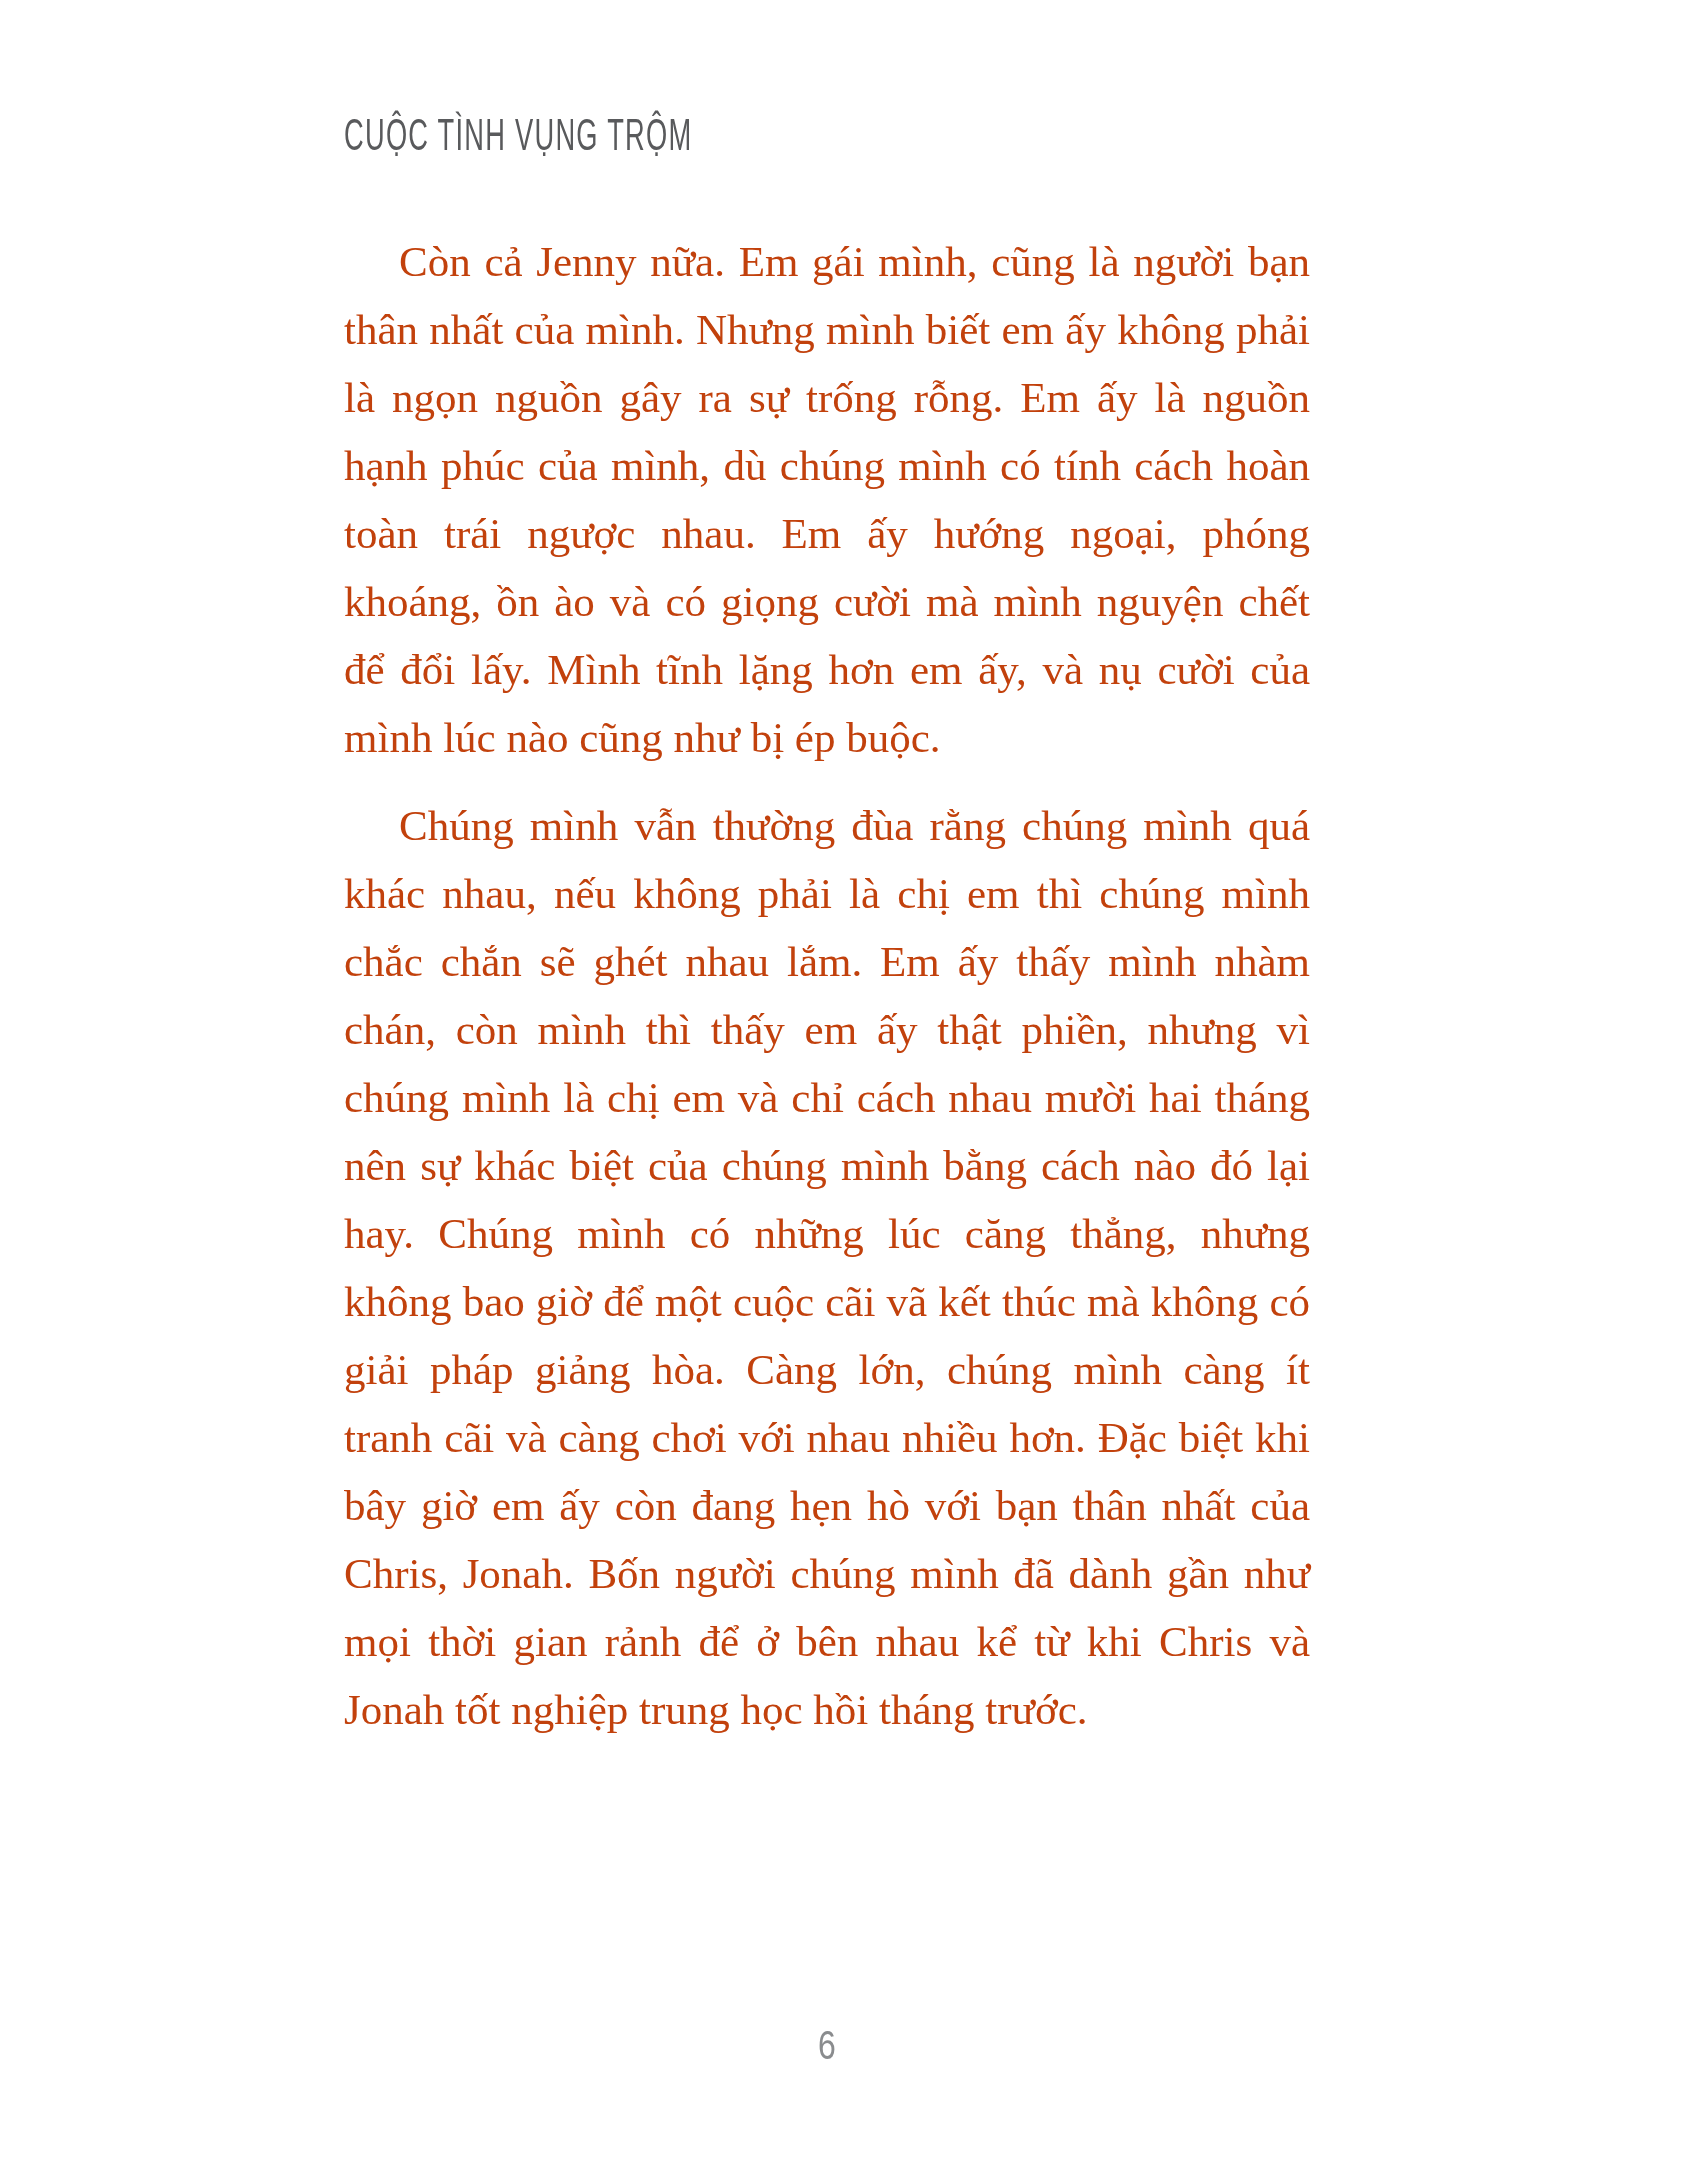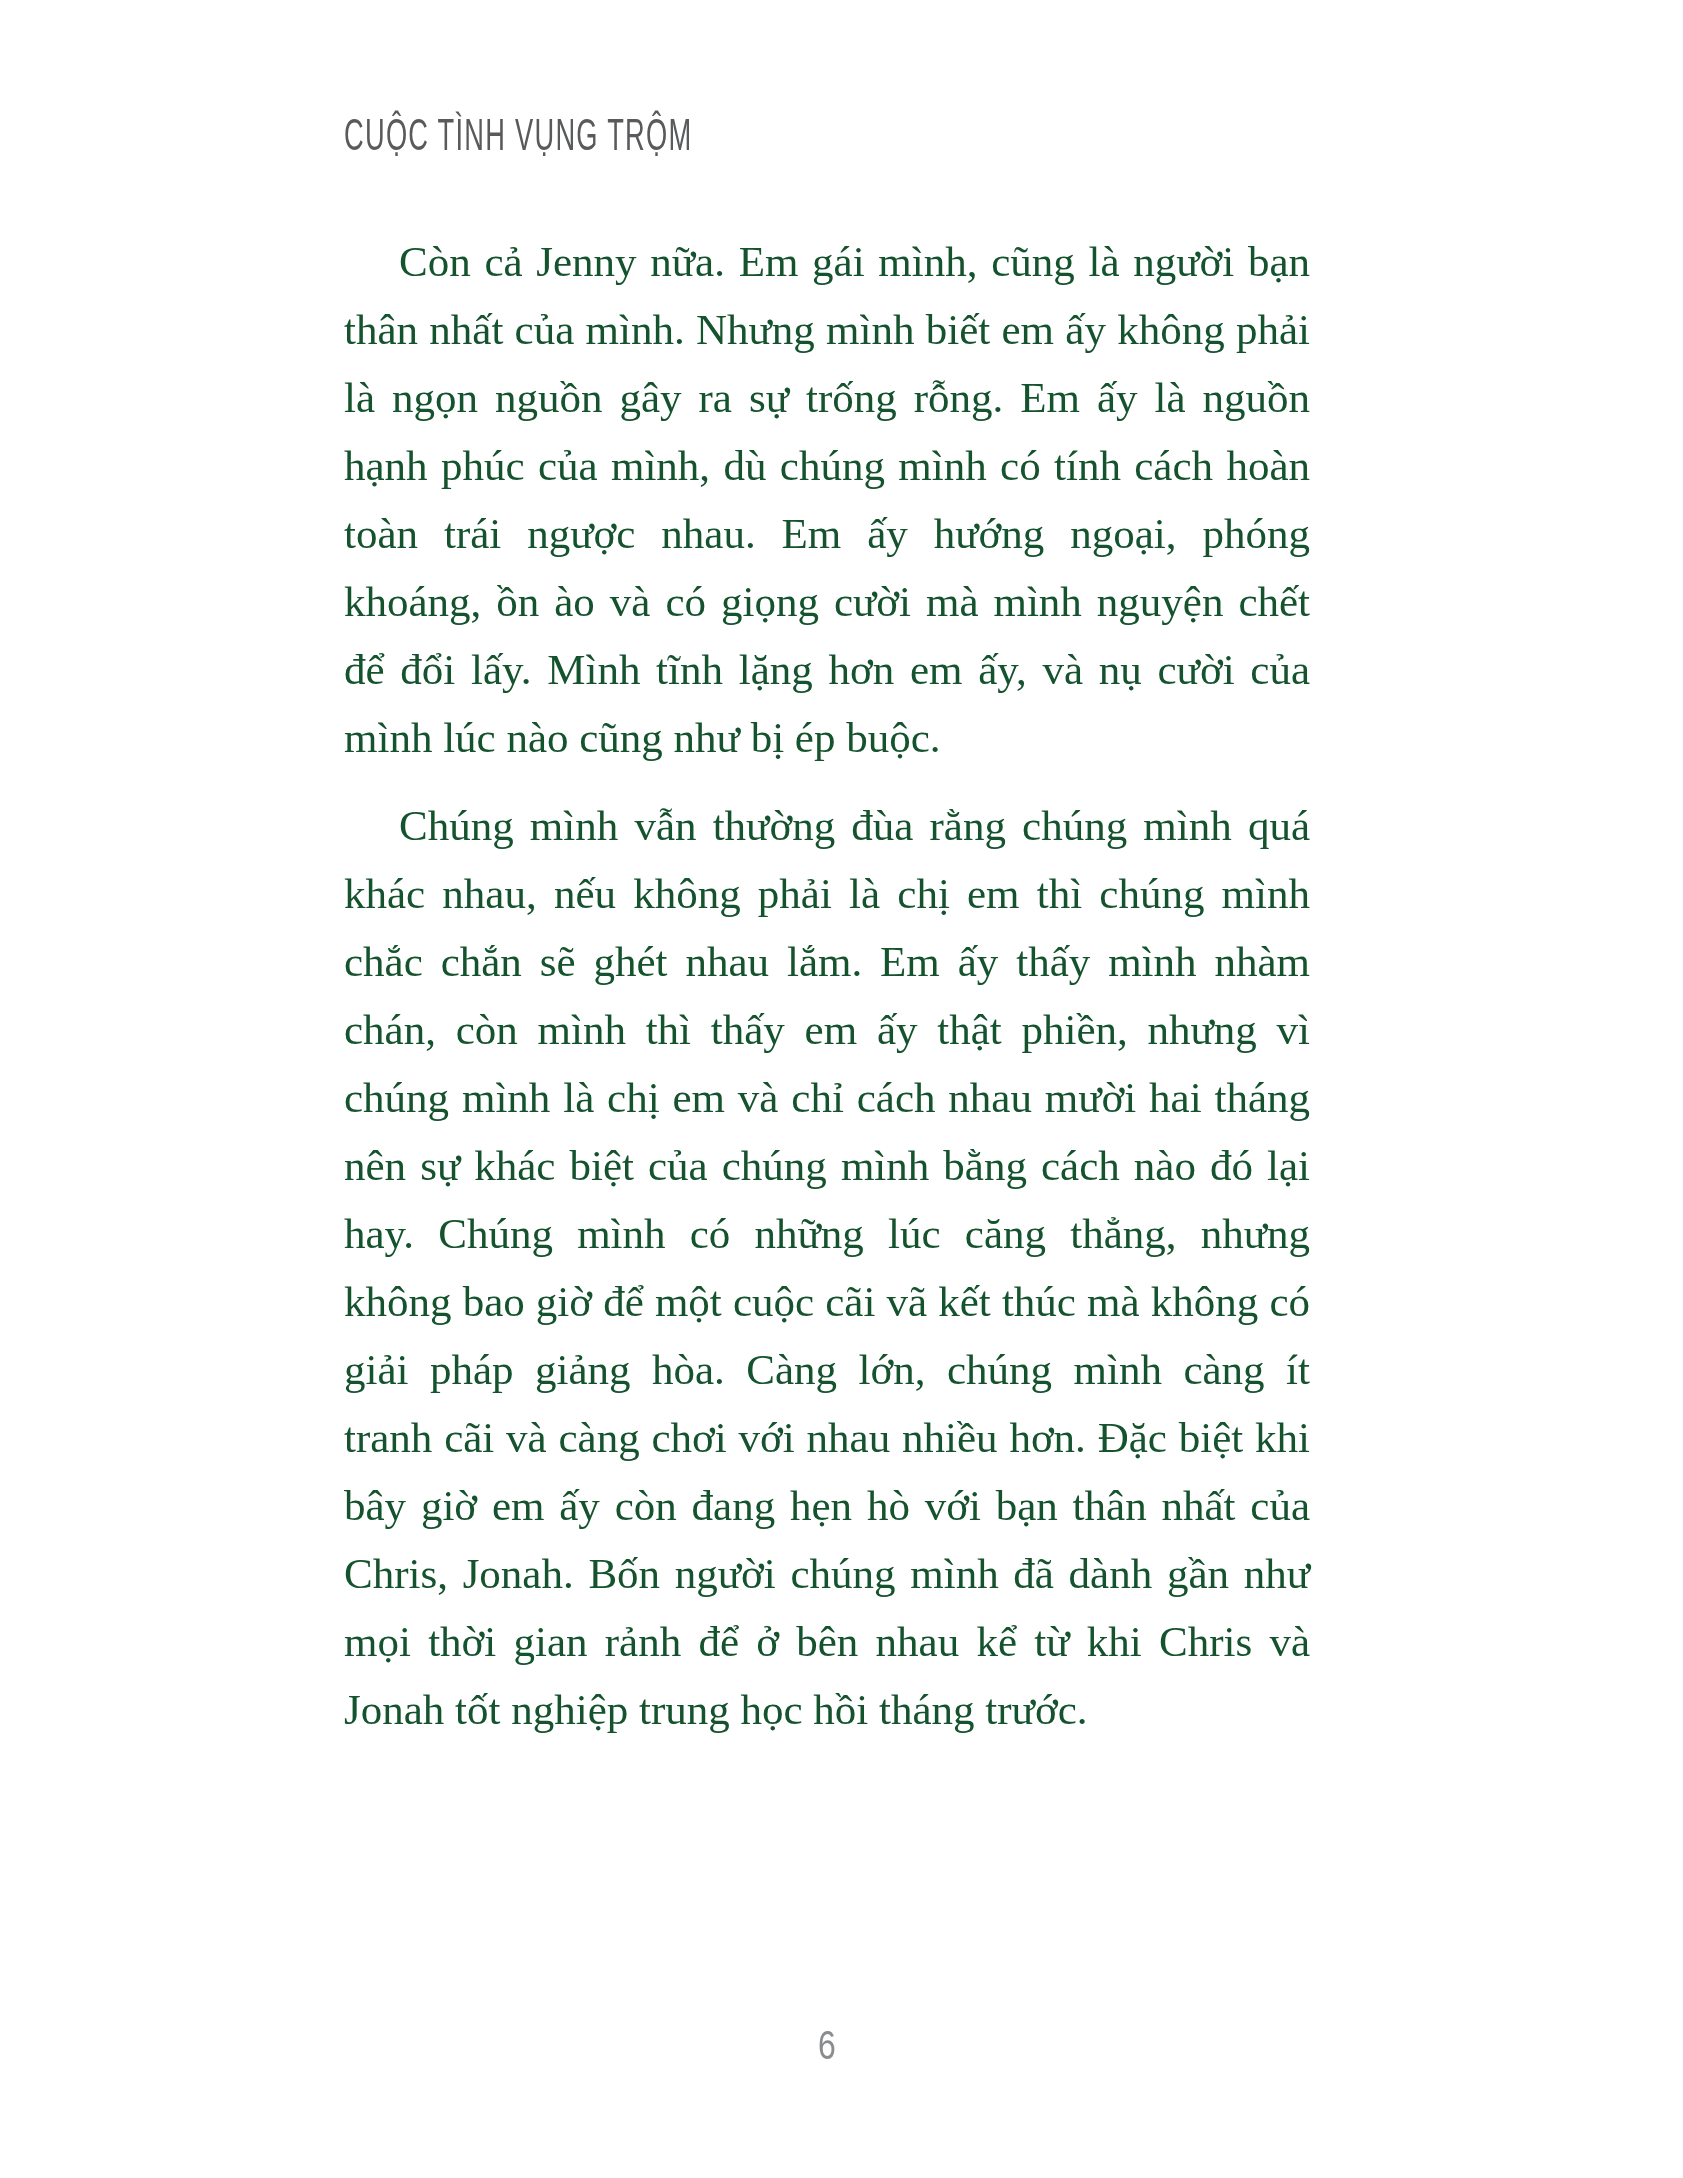--- a/index.html
+++ b/index.html
@@ -29,21 +29,21 @@
     color: #595a5c;
     transform: scaleX(0.62);
     transform-origin: left center;
     white-space: nowrap;
   }
   .body-text {
     position: absolute;
     left: 344px;
     top: 228px;
     width: 966px;
-    color: #14532d;
+    color: #c2410c;
     font-size: 43px;
     line-height: 68px;
     text-align: justify;
   }
   .body-text p {
     margin: 0 0 20px 0;
     text-indent: 55px;
   }
   .page-number {
     position: absolute;

